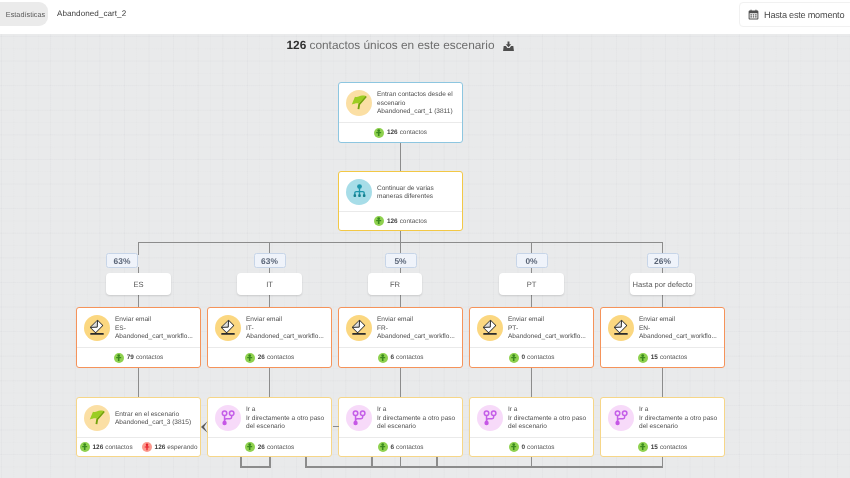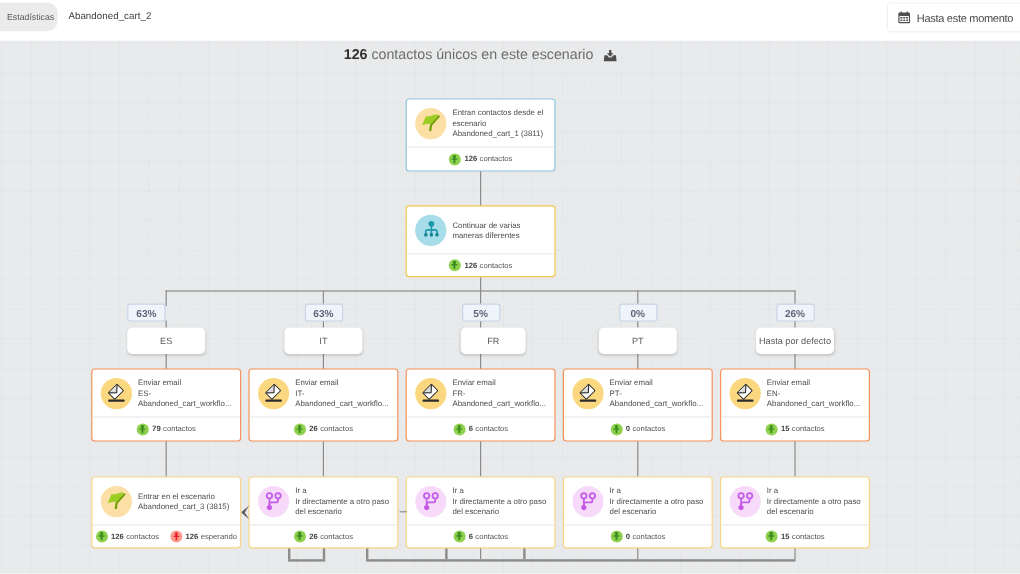--- a/index.html
+++ b/index.html
@@ -214,21 +214,21 @@
               <span class="val">126</span>
               <span>contactos</span>
             </div>
           </div>
         </div>
         <div class="pct" style="left: 106px; top: 219px; width: 32px;">63%</div>
         <div class="branch" style="left: 106px; top: 238.5px; width: 65px;">ES</div>
         <div class="pct" style="left: 253.5px; top: 219px; width: 32px;">63%</div>
         <div class="branch" style="left: 237px; top: 238.5px; width: 65px;">IT</div>
         <div class="pct" style="left: 384.5px; top: 219px; width: 32px;">5%</div>
-        <div class="branch" style="left: 368px; top: 238.5px; width: 54px; margin-left: 16px;">FR</div>
+        <div class="branch" style="left: 368px; top: 238.5px; width: 54px;">FR</div>
         <div class="pct" style="left: 515.5px; top: 219px; width: 32px;">0%</div>
         <div class="branch" style="left: 499px; top: 238.5px; width: 65px;">PT</div>
         <div class="pct" style="left: 646.5px; top: 219px; width: 32px;">26%</div>
         <div class="branch" style="left: 630px; top: 238.5px; width: 65px;">Hasta por defecto</div>
         <div class="node" style="left: 76px; top: 273px; width: 125px; height: 61px; border-color: rgb(245, 147, 90);">
           <div class="body" style="height: 39px;">
             <div class="ico" style="background: rgb(251, 215, 128);">
               <svg width="18" height="18" viewBox="0 0 24 24" aria-hidden="true">
                 <g transform="rotate(-45 12 10.5) translate(0 0.5)">
                   <rect x="4.6" y="3.6" width="14.8" height="11.2" rx="1.1" fill="#2b2b2b"></rect>

